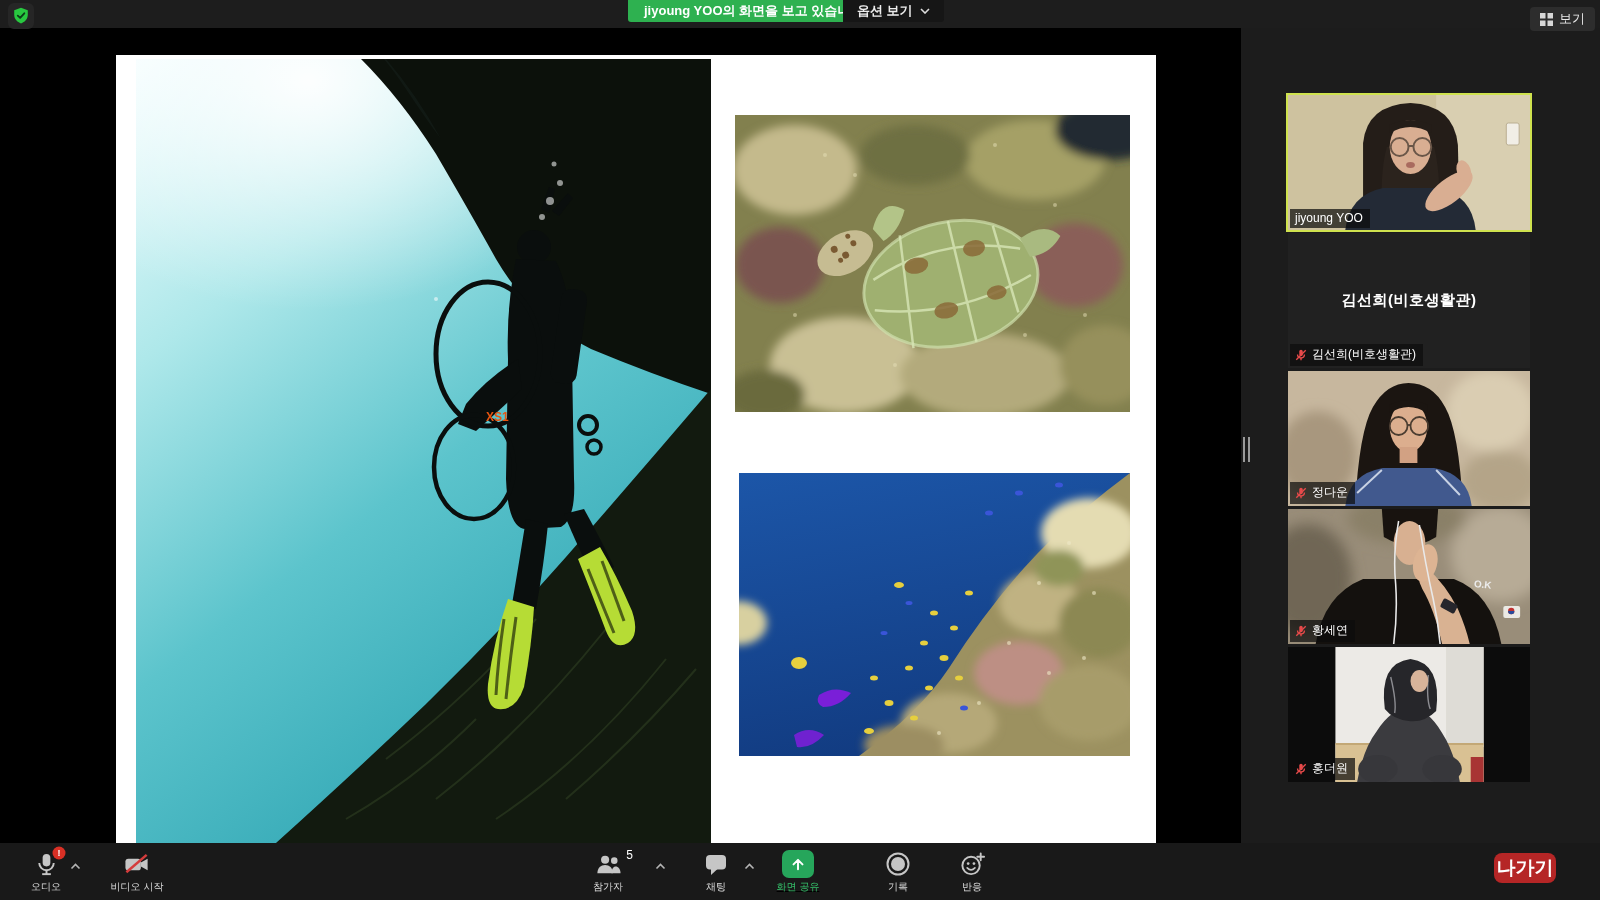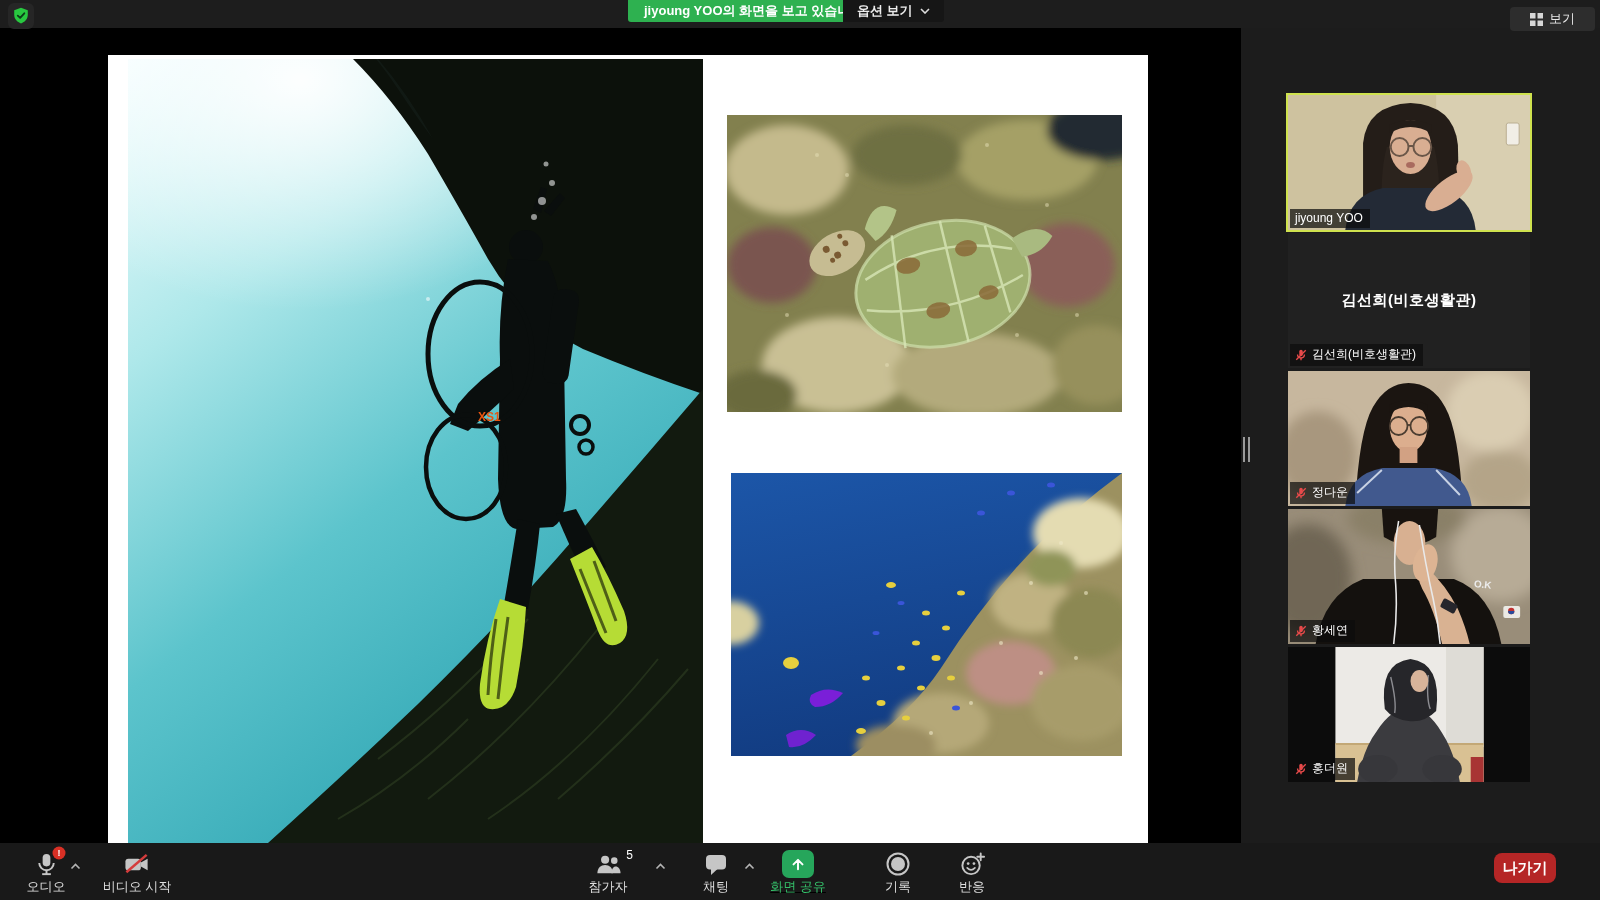--- a/index.html
+++ b/index.html
@@ -10,25 +10,25 @@
   .topbar { position:absolute; left:0; top:0; width:1600px; height:28px; background:#1d1d1d; z-index:30; }
   .app-badge { position:absolute; left:8px; top:3px; width:26px; height:26px; background:#262626;
     border-radius:6px; display:flex; align-items:center; justify-content:center; }
   .share-banner { position:absolute; left:628px; top:0; height:22px; background:#2eb150;
     color:#fff; font-size:13px; font-weight:bold; display:flex; align-items:center;
     padding:0 16px; border-radius:0 0 0 3px; }
   .options-chip { position:absolute; left:843px; top:0; height:22px; background:#161616;
     color:#ececec; font-size:13px; font-weight:bold; display:flex; align-items:center; gap:7px;
     padding:8px 14px; border-radius:0 0 3px 0; cursor:pointer; }
   .view-chip { position:absolute; right:5px; top:7px; height:24px; background:#2d2d2d;
-    color:#e8e8e8; font-size:13px; display:flex; align-items:center; gap:6px; padding:0 20px;
+    color:#e8e8e8; font-size:13px; display:flex; align-items:center; gap:6px; padding:0 10px;
     border-radius:4px; cursor:pointer; }
 
   
-  .main { position:absolute; left:0; top:28px; width:1241px; height:815px; background:#000; }
+  .main { position:absolute; left:8px; top:28px; width:1241px; height:815px; background:#000; }
   .slide { position:absolute; left:108px; top:27px; width:1040px; height:788px; background:#ffffff; }
   .photo { position:absolute; overflow:hidden; }
   .photo svg { display:block; width:100%; height:100%; }
   .photo-diver  { left:20px;  top:4px;   width:575px; height:784px; }
   .photo-turtle { left:619px; top:60px;  width:395px; height:297px; }
   .photo-reef   { left:623px; top:418px; width:391px; height:283px; }
 
   
   .divider { position:absolute; left:1243px; top:437px; width:9px; height:25px; display:flex; gap:3px; cursor:col-resize; z-index:25;}
   .divider i { display:block; width:2px; height:25px; background:#9a9a9a; }
@@ -41,29 +41,29 @@
   .tile-label { position:absolute; left:2px; bottom:2px; background:rgba(12,12,12,0.72);
     color:#fff; font-size:12px; padding:2px 7px 3px 5px; display:flex; align-items:center; gap:5px;
     white-space:nowrap; }
   .tile-center-name { position:absolute; inset:0; display:flex; align-items:center; justify-content:center;
     color:#fff; font-size:15px; font-weight:bold; letter-spacing:0.5px; }
 
   
   .toolbar { position:absolute; left:0; top:843px; width:1600px; height:57px; background:#191919; z-index:30; }
   .tool { position:absolute; top:0; height:57px; display:flex; flex-direction:column; align-items:center;
     justify-content:center; gap:2px; cursor:pointer; }
-  .tool .lbl { font-size:13px; color:#dedede; line-height:13px; }
+  .tool .lbl { font-size:10px; color:#dedede; line-height:13px; }
   .tool .ico { height:28px; display:flex; align-items:center; justify-content:center; position:relative; }
   .chev { position:absolute; top:20px; cursor:pointer; }
   .share-btn { width:32px; height:28px; background:#26a65b; border-radius:7px; display:flex;
     align-items:center; justify-content:center; }
   .lbl-green { color:#35c06a !important; }
   .count { position:absolute; right:-11px; top:-2px; color:#fff; font-size:12px; }
   .leave-btn { position:absolute; left:1494px; top:10px; width:62px; height:30px; background:#b52626;
-    border:none; border-radius:8px; color:#fff; font-size:15px; font-weight:bold;
+    border:none; border-radius:8px; color:#fff; font-size:19px; font-weight:bold;
     font-family:"Liberation Sans", sans-serif; cursor:pointer; }
 </style>
 </head>
 <body>
 
 <div class="topbar">
   <div class="app-badge">
     <svg width="20" height="20" viewBox="0 0 28 28">
       <path d="M14,2.5 L23.5,5.8 V12 C23.5,18.5 19.5,22.3 14,24.6 C8.5,22.3 4.5,18.5 4.5,12 V5.8 Z" fill="#28c840"></path>
       <path d="M9.5,13.5 L12.8,16.6 L18.6,10.2" fill="none" stroke="#0b3d18" stroke-width="2.6" stroke-linecap="round" stroke-linejoin="round"></path>

